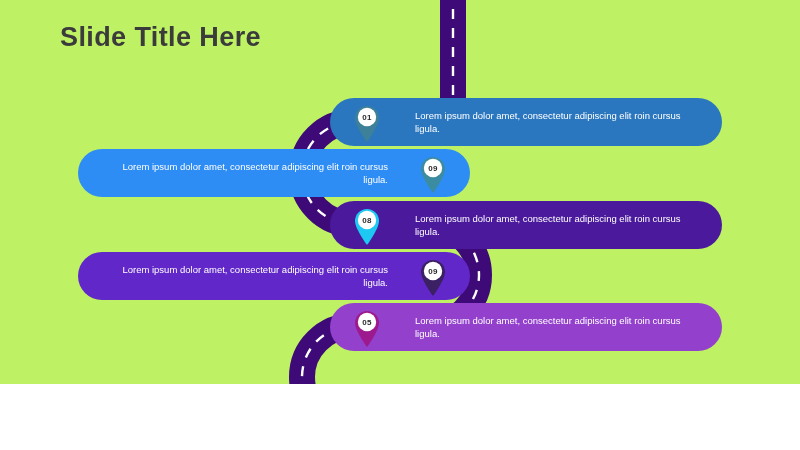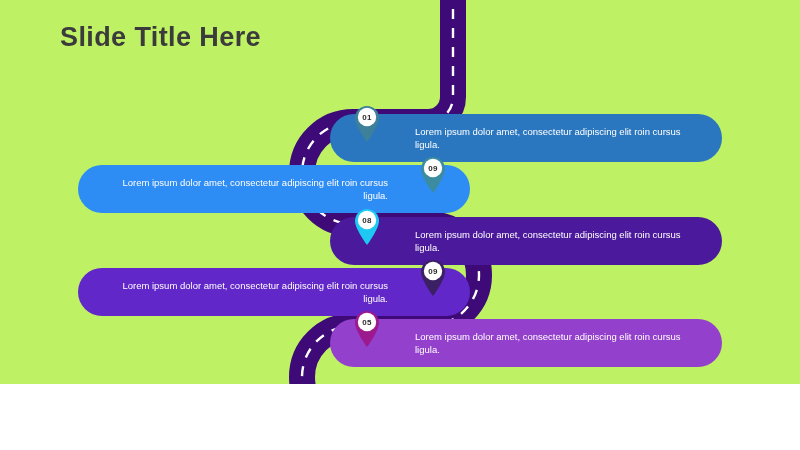--- a/index.html
+++ b/index.html
@@ -41,21 +41,21 @@
     top: 0;
     width: 800px;
     height: 450px;
   }
   .step-row {
     position: absolute;
     height: 48px;
   }
   .pill {
     position: absolute;
-    top: 16px;
+    top: 0;
     height: 48px;
     border-radius: 24px;
     box-sizing: border-box;
     display: flex;
     align-items: center;
   }
   .pill-text {
     font-size: 9.5px;
     line-height: 13px;
     color: #ffffff;

